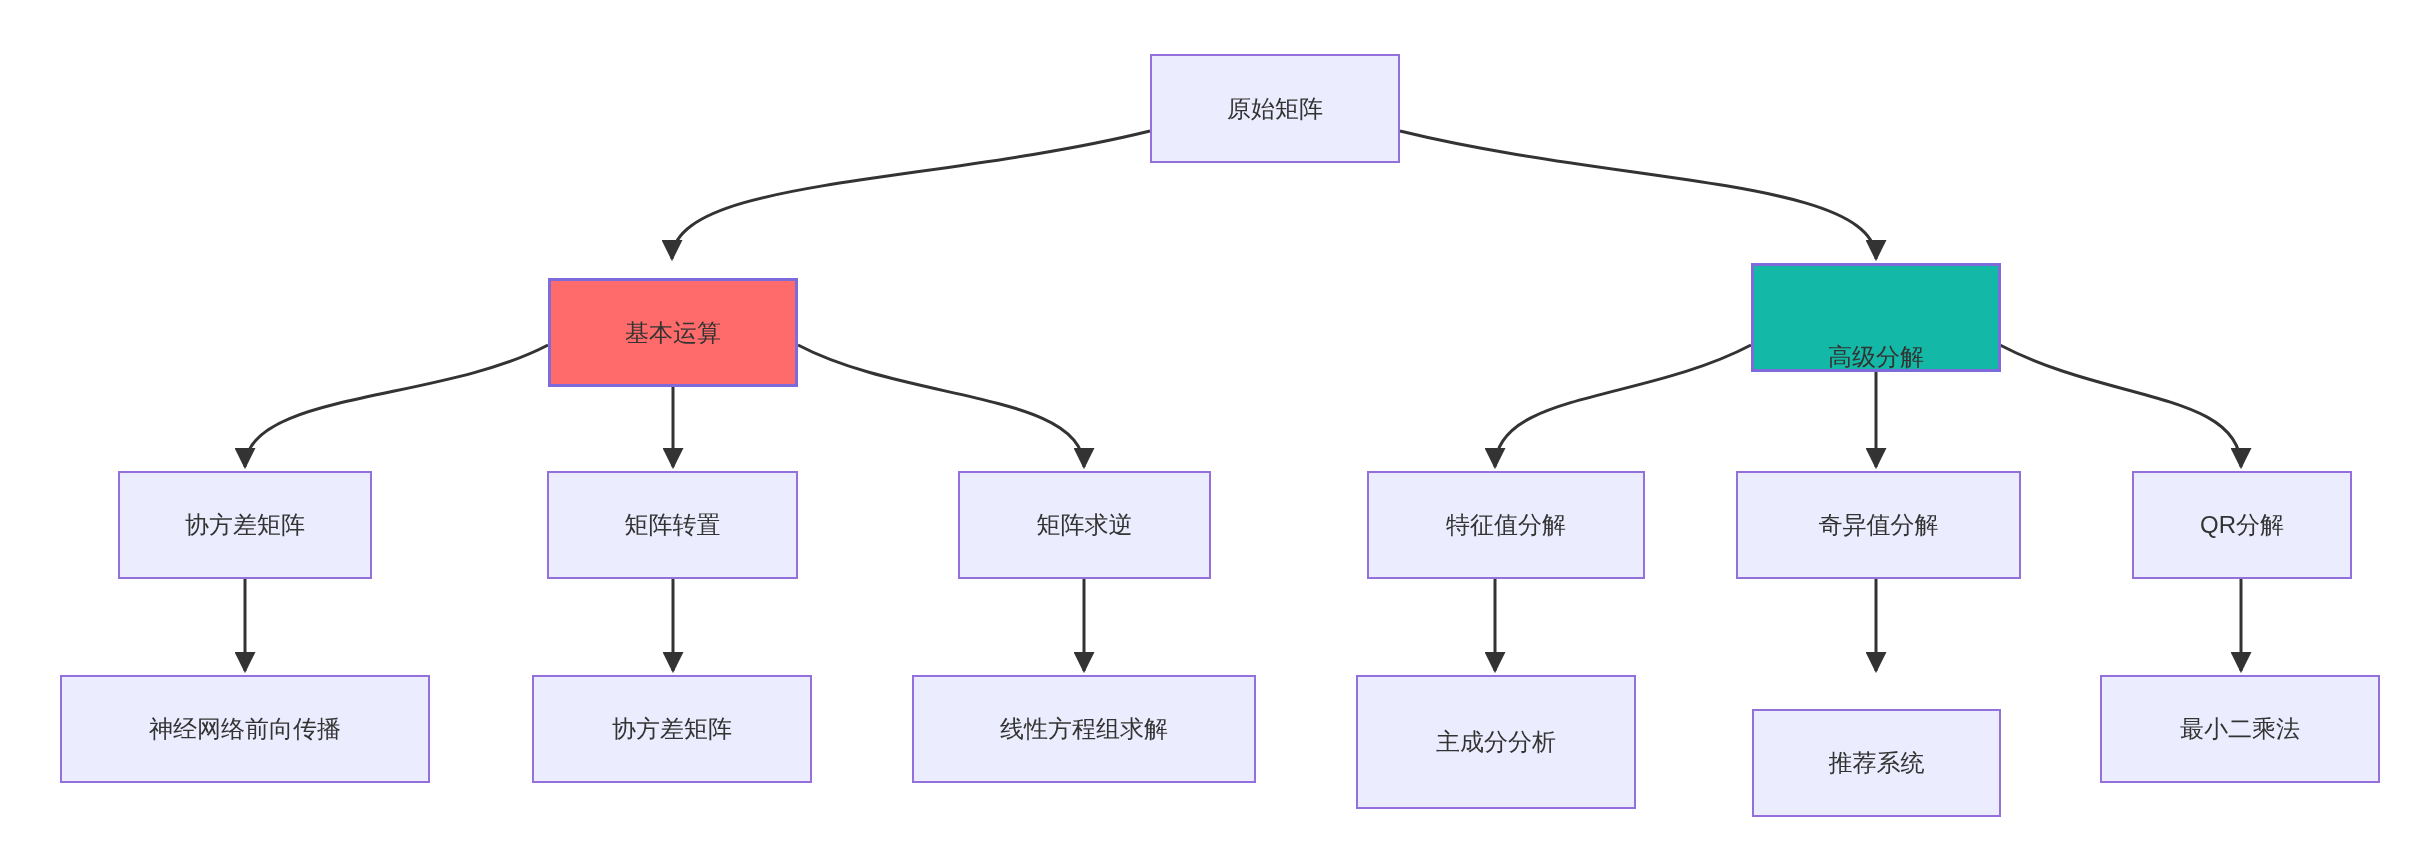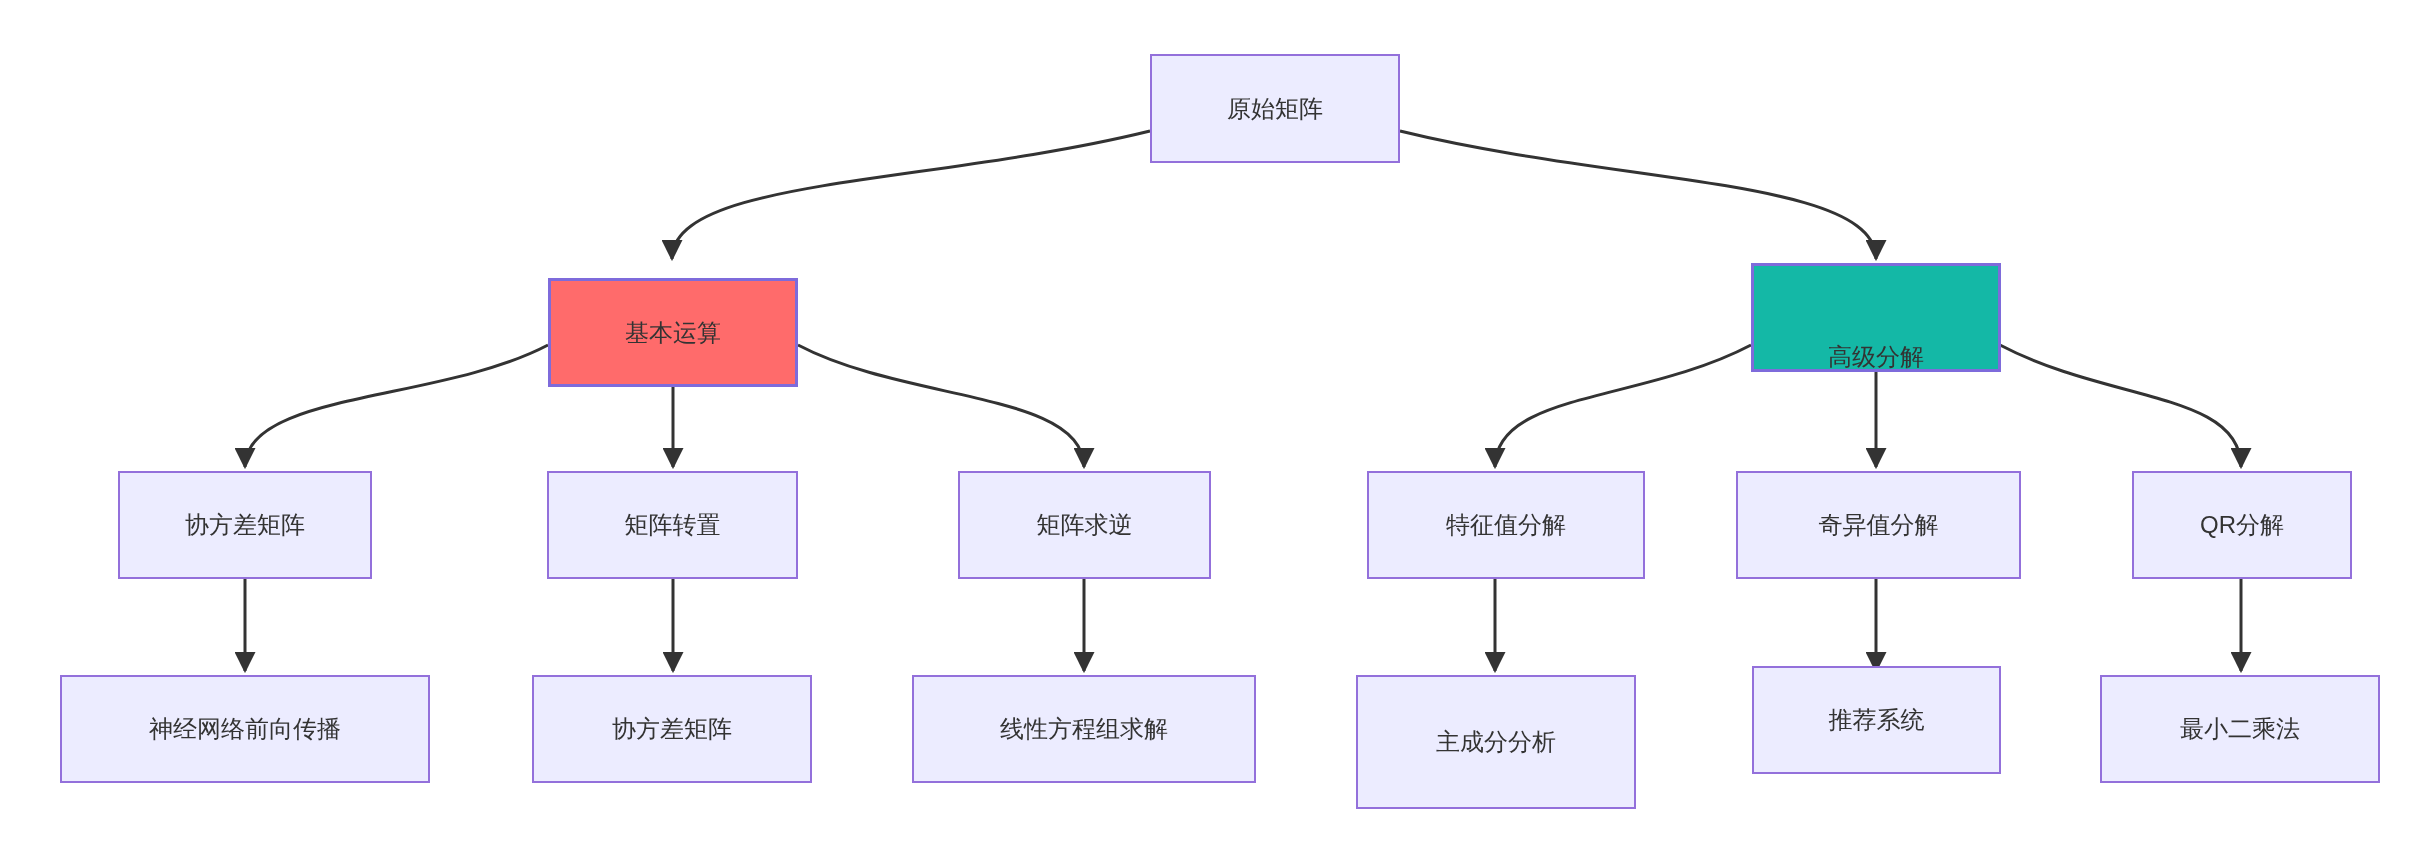--- a/index.html
+++ b/index.html
@@ -50,21 +50,21 @@
   .n-matmul     { left:  118px; top: 471px; width: 254px; height: 108px; }
   .n-transpose  { left:  547px; top: 471px; width: 251px; height: 108px; }
   .n-inverse    { left:  958px; top: 471px; width: 253px; height: 108px; }
   .n-eigen      { left: 1356px; top: 471px; width: 278px; height: 108px; margin-left: 11px; }
   .n-svd        { left: 1736px; top: 471px; width: 285px; height: 108px; }
   .n-qr         { left: 2132px; top: 471px; width: 220px; height: 108px; }
   .n-nn         { left:   60px; top: 675px; width: 370px; height: 108px; }
   .n-covariance { left:  532px; top: 675px; width: 280px; height: 108px; }
   .n-linear     { left:  912px; top: 675px; width: 344px; height: 108px; }
   .n-pca        { left: 1356px; top: 675px; width: 280px; height: 134px; }
-  .n-recommend  { left: 1752px; top: 666px; width: 249px; height: 108px; }
+  .n-recommend  { left: 1752px; top: 709px; width: 249px; height: 108px; }
   .n-lsq        { left: 2100px; top: 675px; width: 280px; height: 108px; }
 
   .watermark {
     position: absolute;
     right: 14px;
     bottom: 8px;
     font-size: 44px;
     color: #C9C9C9;
     text-shadow: 2px 2px 0 #ffffff;
     letter-spacing: 1px;

